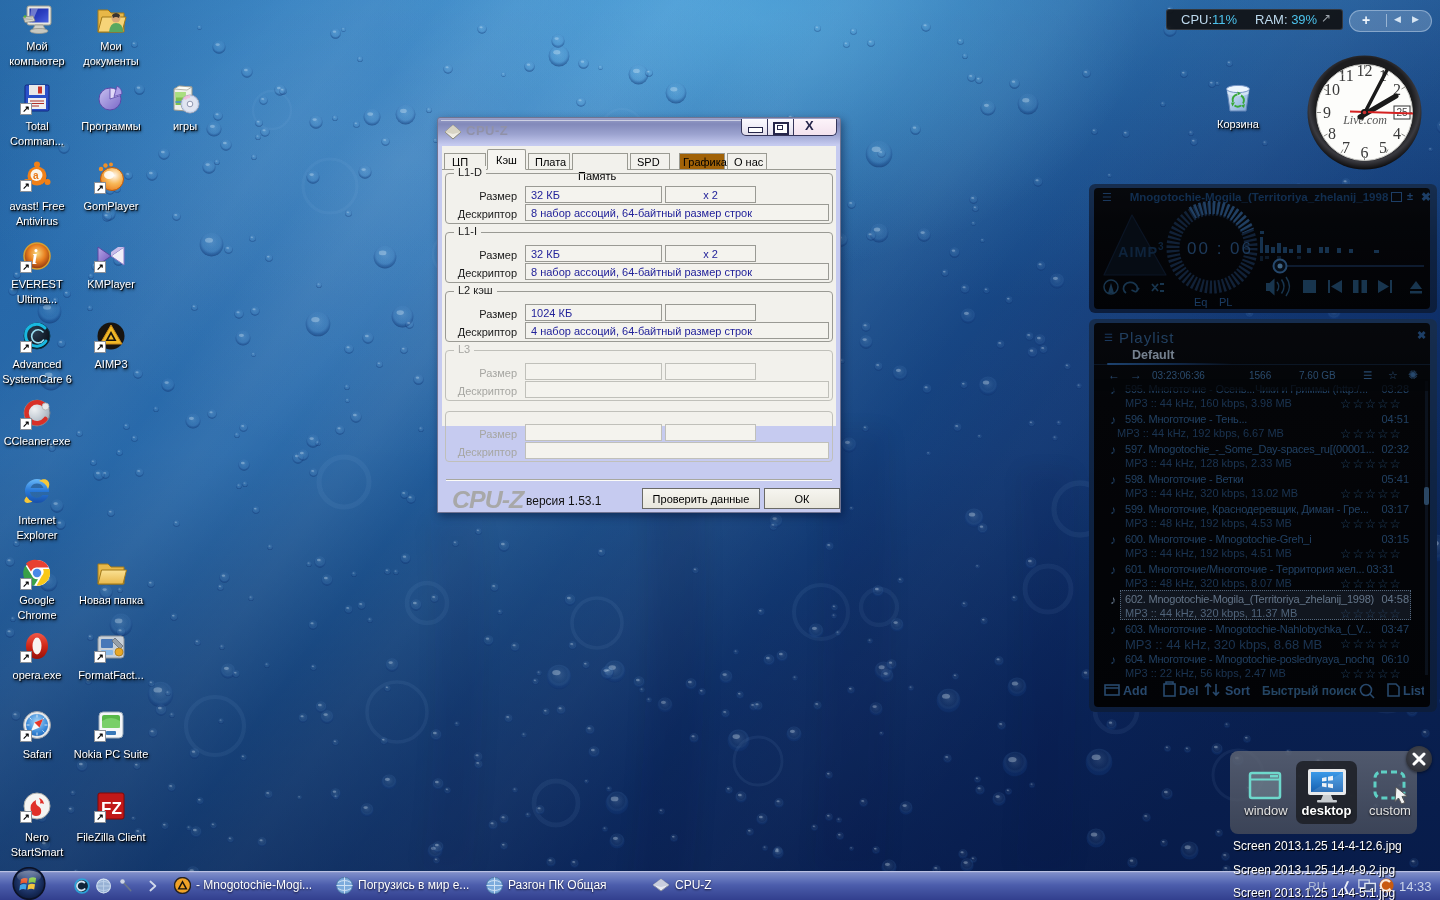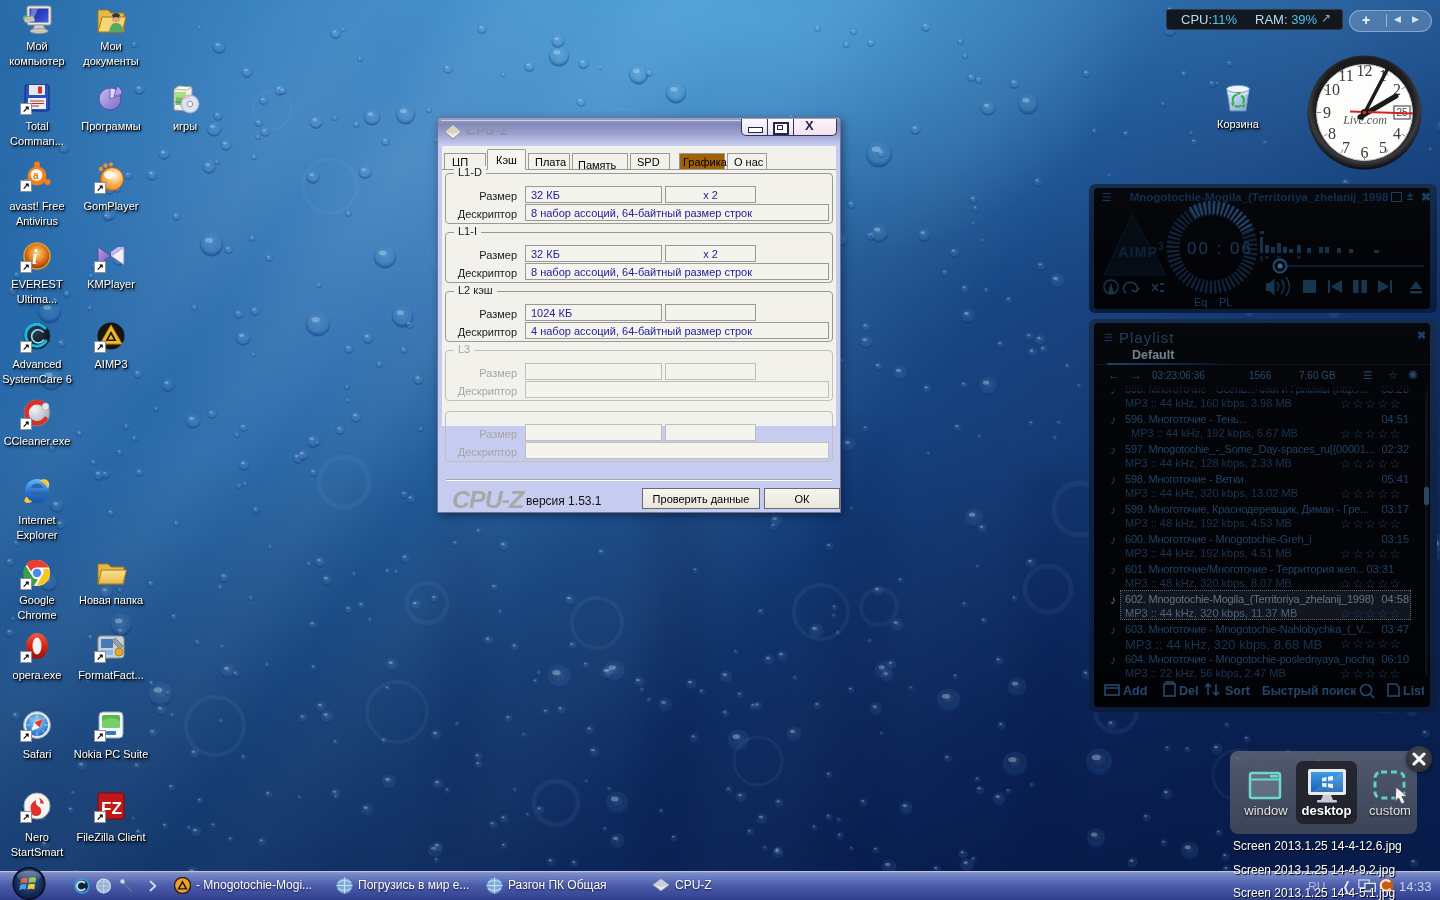--- a/index.html
+++ b/index.html
@@ -902,21 +902,21 @@
      <div class="abs" style="left:52px;top:0;width:42px;height:16px;background:linear-gradient(180deg,#fdf4fa,#f3e2ee);border-radius:0 0 5px 0;"></div>
       <div class="abs" style="left:63px;top:-1px;color:#26264a;font-size:13px;font-weight:bold;">X</div>
   </div>
 
   <div class="abs" style="left:4px;top:28px;width:394px;height:280px;background:#f2f1ec;">
 
     <div class="abs" style="left:0;top:23px;width:394px;height:1px;background:#9a9a92;"></div>
     <div class="abs" style="left:2px;top:7px;width:42px;height:16px;background:#f2f1ec;border:1px solid #9a9a92;border-bottom:none;font-size:11px;padding:2px 0 0 7px;box-sizing:border-box;">ЦП</div>
     <div class="abs" style="left:45px;top:3px;width:39px;height:21px;background:#f6f5f1;border:1px solid #9a9a92;border-bottom:1px solid #f6f5f1;font-size:11px;padding:4px 0 0 8px;box-sizing:border-box;border-radius:2px 2px 0 0;">Кэш</div>
     <div class="abs" style="left:86px;top:7px;width:42px;height:16px;background:#f2f1ec;border:1px solid #9a9a92;border-bottom:none;font-size:11px;padding:2px 0 0 6px;box-sizing:border-box;">Плата</div>
-    <div class="abs" style="left:130px;top:7px;width:56px;height:16px;background:#f2f1ec;border:1px solid #9a9a92;border-bottom:none;font-size:11px;padding:5px 0 0 5px;box-sizing:border-box;">Память</div>
+    <div class="abs" style="left:130px;top:7px;width:56px;height:16px;background:#f2f1ec;border:1px solid #9a9a92;border-bottom:none;font-size:11px;padding:16px 0 0 5px;box-sizing:border-box;">Память</div>
     <div class="abs" style="left:188px;top:7px;width:40px;height:16px;background:#f2f1ec;border:1px solid #9a9a92;border-bottom:none;font-size:11px;padding:2px 0 0 6px;box-sizing:border-box;">SPD</div>
     <div class="abs" style="left:237px;top:7px;width:46px;height:16px;background:#a16207;border:1px solid #9a9a92;border-bottom:none;font-size:11px;padding:2px 0 0 3px;box-sizing:border-box;">Графика</div>
     <div class="abs" style="left:285px;top:7px;width:40px;height:16px;background:#f2f1ec;border:1px solid #9a9a92;border-bottom:none;font-size:11px;padding:2px 0 0 6px;box-sizing:border-box;">О нас</div>
     <div class="abs" style="left:3px;top:27px;width:386px;height:49px;border:1px solid #9a9a94;border-radius:4px;"></div>
 <div class="abs" style="left:12px;top:20px;background:#f2f1ec;padding:0 4px;font-size:11px;color:#1a1a1a;">L1-D</div>
 <div class="abs" style="left:0px;top:44px;width:75px;text-align:right;font-size:11px;color:#1a1a1a;">Размер</div>
 <div class="abs" style="left:83px;top:40px;width:137px;height:17px;background:#f4f3ee;border:1px solid #9a9a94;box-sizing:border-box;font-size:11px;color:#22229a;padding:2px 0 0 5px;">32 КБ</div>
 <div class="abs" style="left:223px;top:40px;width:91px;height:17px;background:#f4f3ee;border:1px solid #9a9a94;box-sizing:border-box;font-size:11px;color:#22229a;padding-top:2px;text-align:center;">x 2</div>
 <div class="abs" style="left:0px;top:62px;width:75px;text-align:right;font-size:11px;color:#1a1a1a;">Дескриптор</div>
 <div class="abs" style="left:83px;top:58px;width:304px;height:17px;background:#f4f3ee;border:1px solid #9a9a94;box-sizing:border-box;font-size:11px;color:#22229a;padding:2px 0 0 5px;">8 набор ассоций, 64-байтный размер строк</div>
@@ -1032,21 +1032,21 @@
   <div class="abs" style="left:314px;top:45px;color:#3f74ae;font-size:12px;">✺</div>
   <div class="abs" style="left:0;top:56px;width:336px;height:12px;background:rgba(5,8,14,0.75);z-index:3;"></div>
 <div class="abs" style="left:16px;top:60px;color:#35689f;font-size:12px;">♪</div>
 <div class="abs" style="left:31px;top:60px;width:250px;color:#35689f;font-size:11px;letter-spacing:-0.2px;white-space:nowrap;overflow:hidden;">595. Многоточие - Осень...Чики и Гриммы (http:/...</div>
 <div class="abs" style="left:275px;top:60px;width:40px;text-align:right;color:#35689f;font-size:11px;">03:28</div>
 <div class="abs" style="left:31px;top:74px;color:#2a5280;font-size:11px;">MP3 :: 44 kHz, 160 kbps, 3.98 MB</div>
 <div class="abs" style="left:246px;top:73px;color:#336a9f;font-size:12.5px;letter-spacing:1.2px;">☆☆☆☆☆</div>
 <div class="abs" style="left:16px;top:90px;color:#35689f;font-size:12px;">♪</div>
 <div class="abs" style="left:31px;top:90px;width:250px;color:#35689f;font-size:11px;letter-spacing:-0.2px;white-space:nowrap;overflow:hidden;">596. Многоточие - Тень...</div>
 <div class="abs" style="left:275px;top:90px;width:40px;text-align:right;color:#35689f;font-size:11px;">04:51</div>
-<div class="abs" style="left:37px;top:104px;color:#2a5280;font-size:11px;">MP3 :: 44 kHz, 192 kbps, 6.67 MB</div>
+<div class="abs" style="left:23px;top:104px;color:#2a5280;font-size:11px;">MP3 :: 44 kHz, 192 kbps, 6.67 MB</div>
 <div class="abs" style="left:246px;top:103px;color:#336a9f;font-size:12.5px;letter-spacing:1.2px;">☆☆☆☆☆</div>
 <div class="abs" style="left:16px;top:120px;color:#35689f;font-size:12px;">♪</div>
 <div class="abs" style="left:31px;top:120px;width:250px;color:#35689f;font-size:11px;letter-spacing:-0.2px;white-space:nowrap;overflow:hidden;">597. Mnogotochie_-_Some_Day-spaces_ru[(00001...</div>
 <div class="abs" style="left:275px;top:120px;width:40px;text-align:right;color:#35689f;font-size:11px;">02:32</div>
 <div class="abs" style="left:31px;top:134px;color:#2a5280;font-size:11px;">MP3 :: 44 kHz, 128 kbps, 2.33 MB</div>
 <div class="abs" style="left:246px;top:133px;color:#336a9f;font-size:12.5px;letter-spacing:1.2px;">☆☆☆☆☆</div>
 <div class="abs" style="left:16px;top:150px;color:#35689f;font-size:12px;">♪</div>
 <div class="abs" style="left:31px;top:150px;width:250px;color:#35689f;font-size:11px;letter-spacing:-0.2px;white-space:nowrap;overflow:hidden;">598. Многоточие - Ветки</div>
 <div class="abs" style="left:275px;top:150px;width:40px;text-align:right;color:#35689f;font-size:11px;">05:41</div>
 <div class="abs" style="left:31px;top:164px;color:#2a5280;font-size:11px;">MP3 :: 44 kHz, 320 kbps, 13.02 MB</div>

